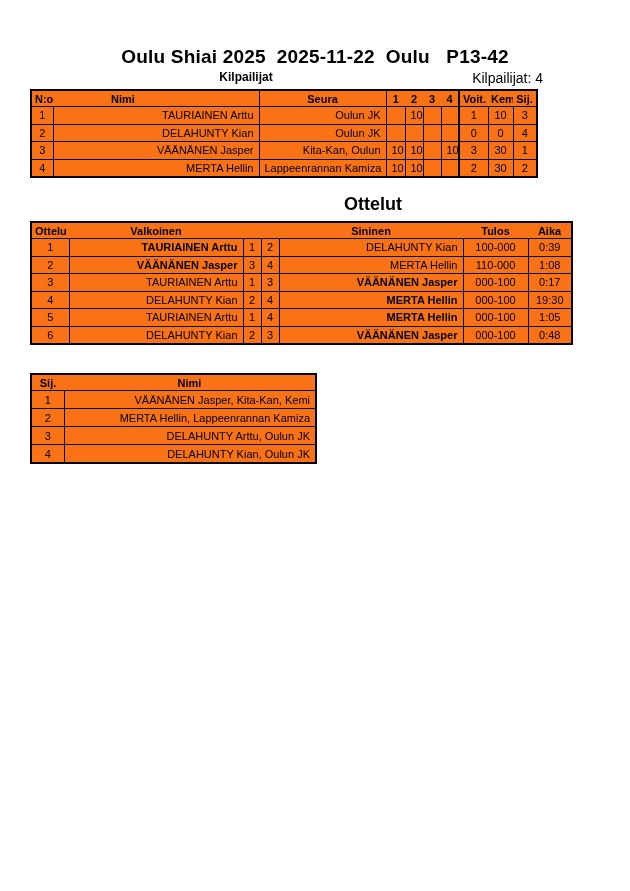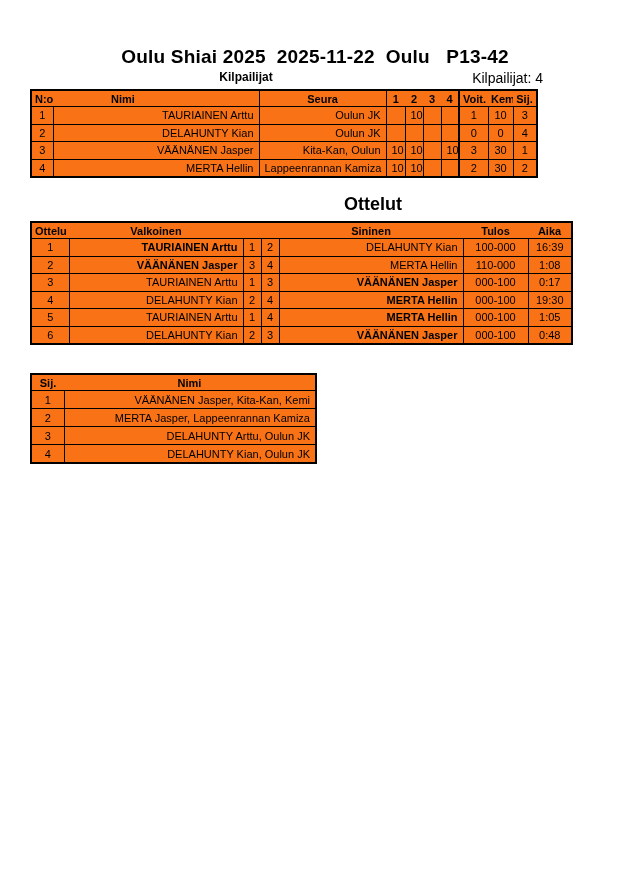--- a/index.html
+++ b/index.html
@@ -157,21 +157,21 @@
       <th>Tulos</th>
       <th>Aika</th>
     </tr>
     <tr>
       <td>1</td>
       <td class="left bold">TAURIAINEN Arttu</td>
       <td>1</td>
       <td>2</td>
       <td class="left">DELAHUNTY Kian</td>
       <td>100-000</td>
-      <td>16:39</td>
+      <td>0:39</td>
     </tr>
     <tr>
       <td>2</td>
       <td class="left bold">VÄÄNÄNEN Jasper</td>
       <td>3</td>
       <td>4</td>
       <td class="left">MERTA Hellin</td>
       <td>110-000</td>
       <td>1:08</td>
     </tr>
@@ -225,21 +225,21 @@
         <tr>
       <th>Sij.</th>
       <th>Nimi</th>
     </tr>
     <tr>
       <td>1</td>
       <td class="left">VÄÄNÄNEN Jasper, Kita-Kan, Kemi</td>
     </tr>
     <tr>
       <td>2</td>
-      <td class="left">MERTA Jasper, Lappeenrannan Kamiza</td>
+      <td class="left">MERTA Hellin, Lappeenrannan Kamiza</td>
     </tr>
     <tr>
       <td>3</td>
       <td class="left">DELAHUNTY Arttu, Oulun JK</td>
     </tr>
     <tr>
       <td>4</td>
       <td class="left">DELAHUNTY Kian, Oulun JK</td>
     </tr>
   </tbody>

